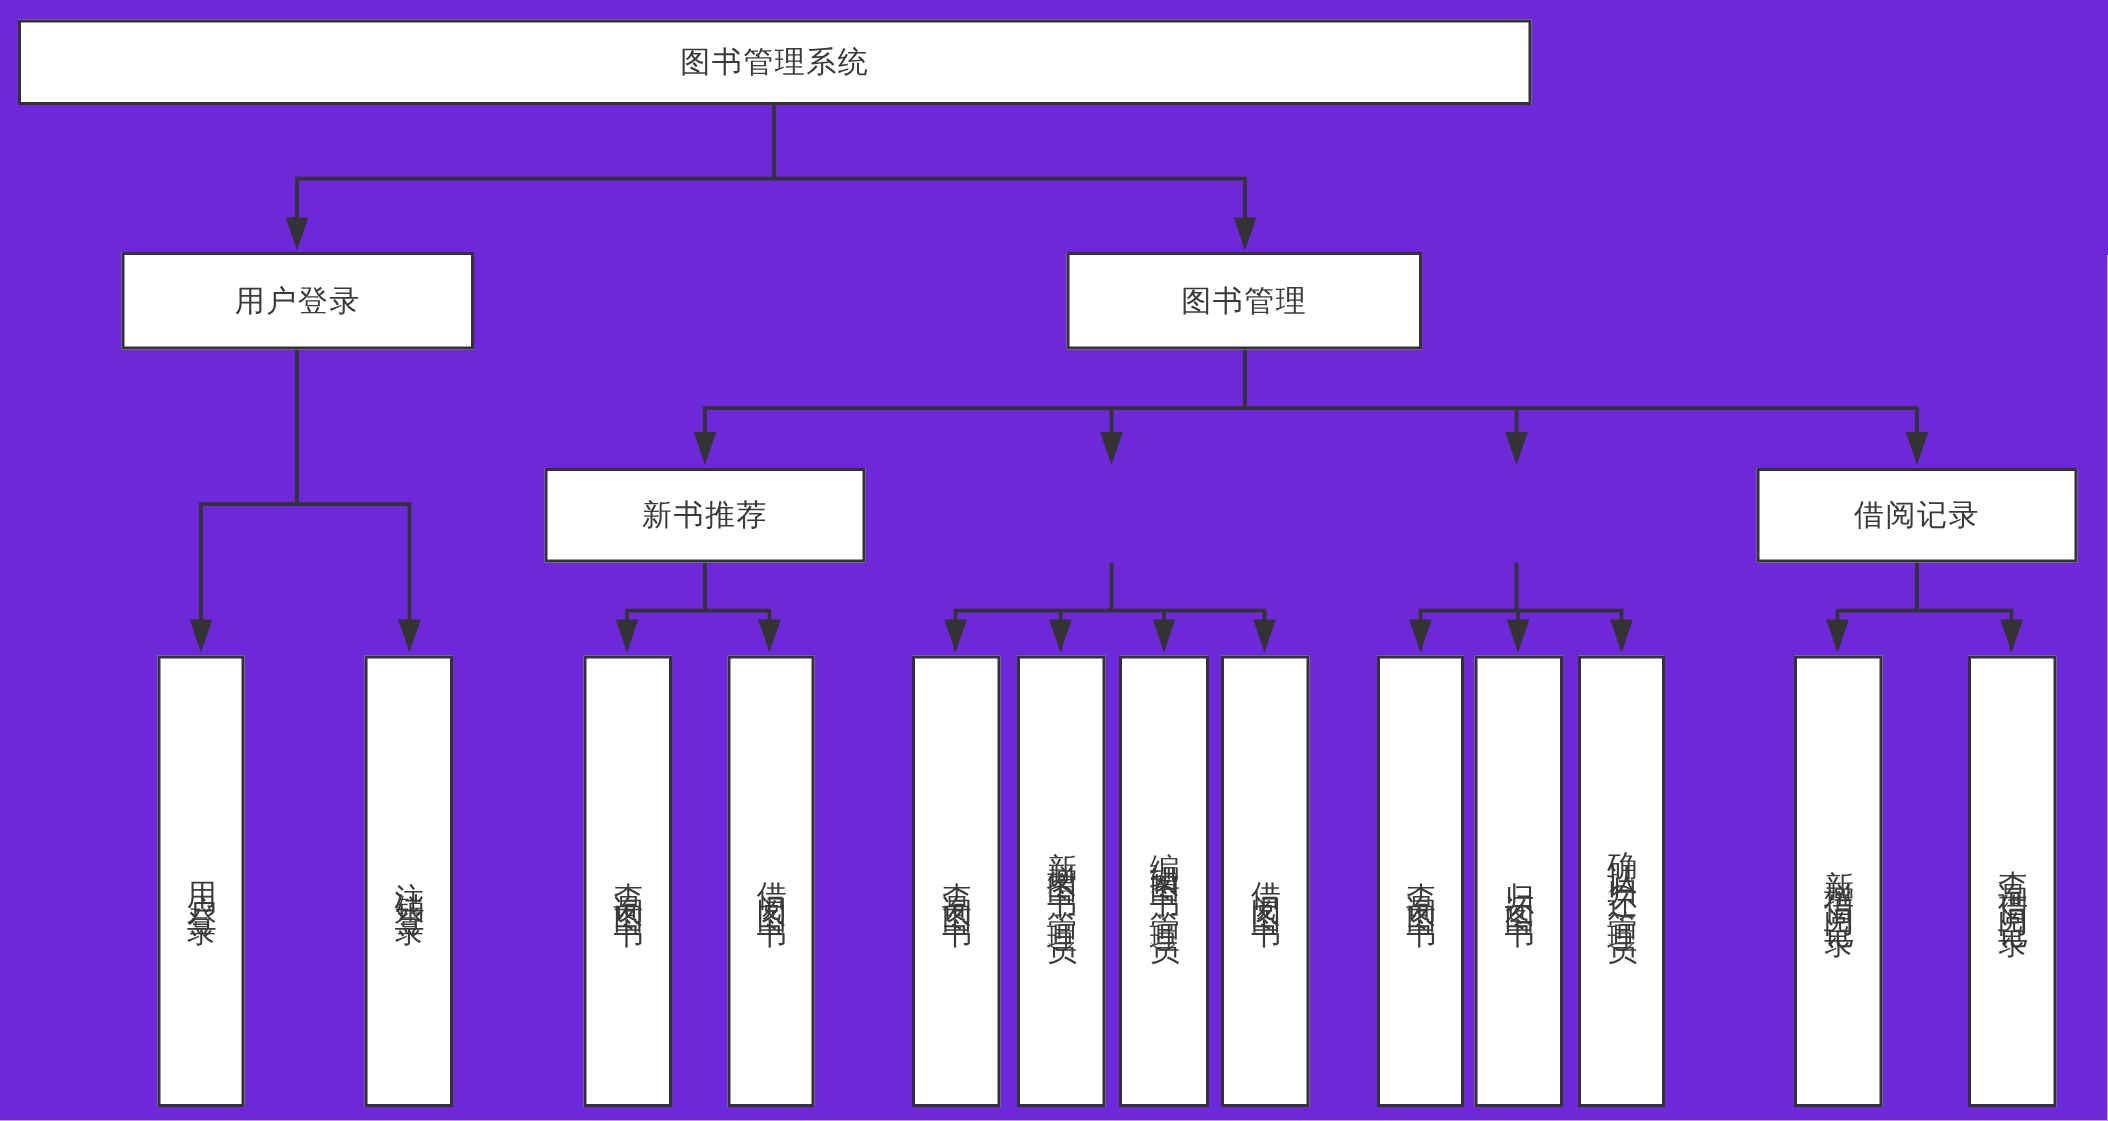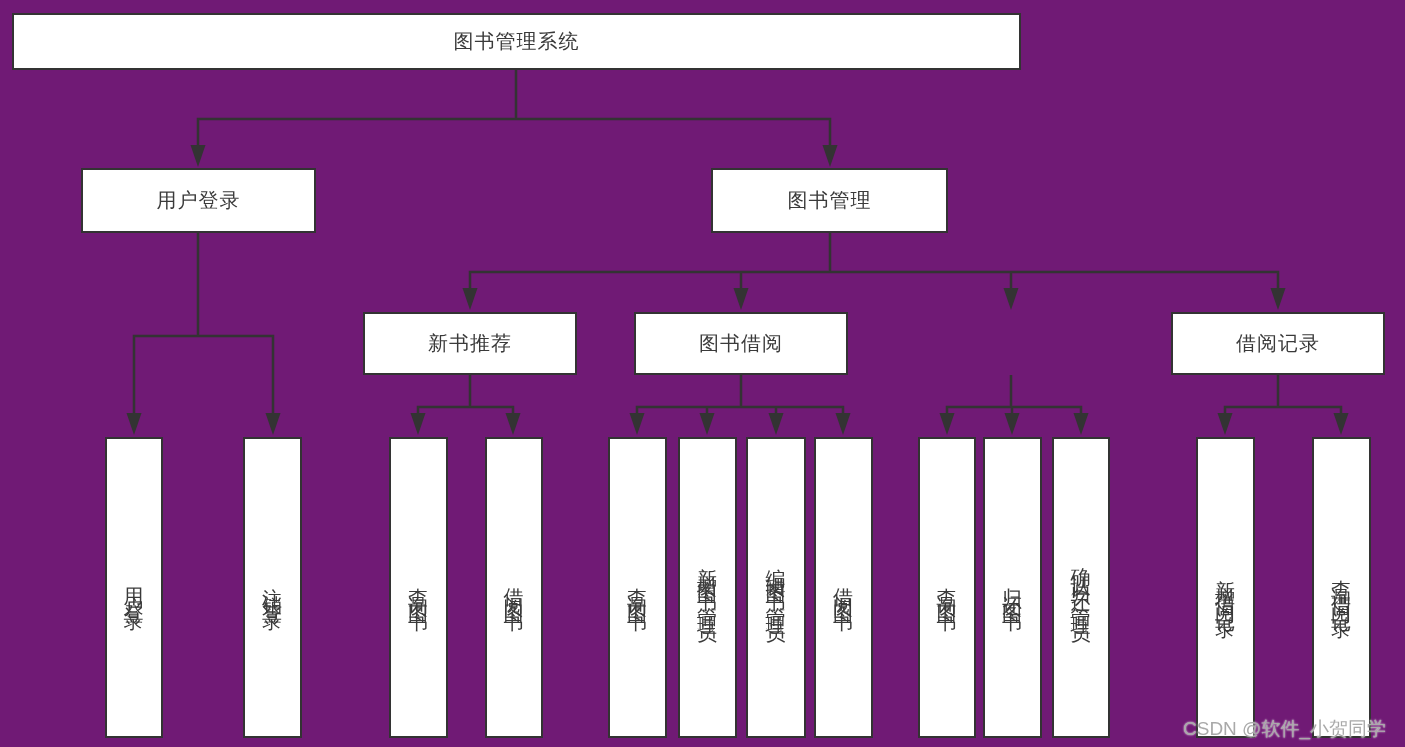--- a/index.html
+++ b/index.html
@@ -1,17 +1,17 @@
 <!DOCTYPE html>
 <html><head>
 <meta charset="utf-8">
 <style>
   html,body{margin:0;padding:0;background:#ffffff;}
   .stage{
-    position:relative;width:1405px;height:747px;background:#701a75;overflow:hidden;
+    position:relative;width:1405px;height:747px;background:#6d28d9;overflow:hidden;
     font-family:"Liberation Sans","DejaVu Sans",sans-serif;
   }
   .connectors{position:absolute;left:0;top:0;width:1405px;height:747px;}
   .node{
     position:absolute;box-sizing:border-box;background:#ffffff;
     border:2px solid #333333;color:#3a3a3a;
     display:flex;align-items:center;justify-content:center;
     text-align:center;
   }
   .node.h span{font-size:20px;letter-spacing:1px;white-space:nowrap;}
@@ -77,23 +77,20 @@
   <div class="node h" style="left:81px;top:168px;width:235px;height:65px">
     <span>用户登录</span>
   </div>
   <div class="node h" style="left:363px;top:312px;width:214px;height:63px">
     <span>新书推荐</span>
   </div>
 
   <div class="node h" style="left:711px;top:168px;width:237px;height:65px">
     <span>图书管理</span>
   </div>
-  <div class="node h" style="left:634px;top:312px;width:214px;height:63px">
-    <span>图书借阅</span>
-  </div>
   <div class="node h" style="left:1171px;top:312px;width:214px;height:63px">
     <span>借阅记录</span>
   </div>
 
   <div class="node v" style="left:105px;top:437px;width:58px;height:301px">
     <span>用户登录</span>
   </div>
   <div class="node v" style="left:243px;top:437px;width:59px;height:301px">
     <span>注销登录</span>
   </div>
@@ -128,15 +125,14 @@
     <span>确认归还（管理员）</span>
   </div>
 
   <div class="node v" style="left:1196px;top:437px;width:59px;height:301px">
     <span>新增借阅记录</span>
   </div>
   <div class="node v" style="left:1312px;top:437px;width:59px;height:301px">
     <span>查询借阅记录</span>
   </div>
 
-  <div class="watermark">CSDN @软件_小贺同学</div>
 
 </div>
 
 </body></html>

